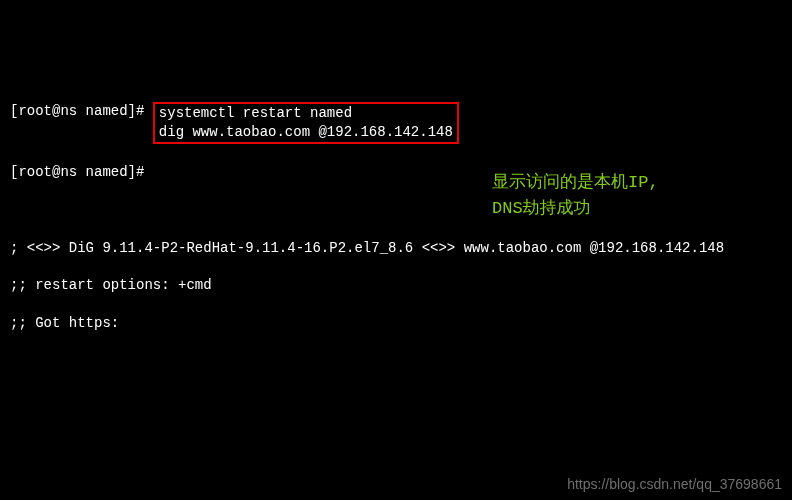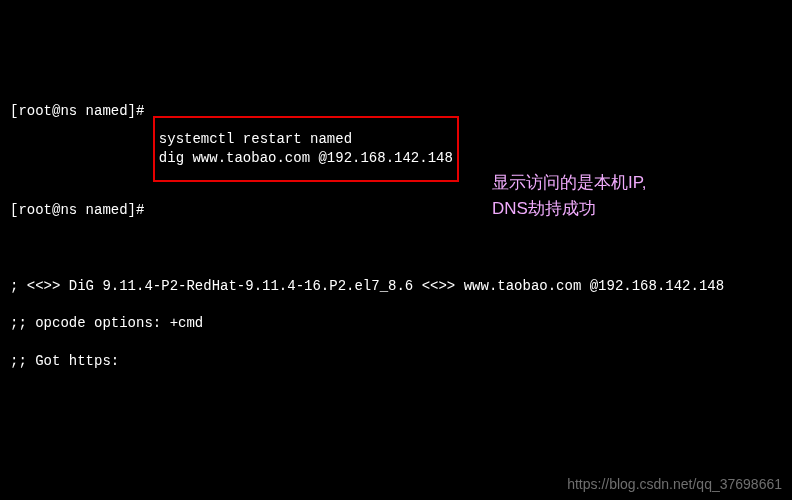--- a/index.html
+++ b/index.html
@@ -12,28 +12,27 @@
     width: 792px;
     height: 500px;
     padding: 8px 10px;
     position: relative;
     white-space: pre;
   }
   .line { display: block; min-height: 1.35em; }
   .prompt-box {
     border: 2px solid #e60000;
     display: inline-block;
-    padding: 12px 4px;
+    padding: 0 4px;
     vertical-align: top;
-    margin-top: 14px;
   }
   .annot {
     position: absolute;
-    color: #f0abfc;
-    font-family: Liberation Sans, sans-serif;
+    color: #84cc16;
+    font-family: Liberation Mono, monospace;
     font-size: 17px;
     line-height: 1.5;
     right: 90px;
     top: 170px;
     white-space: normal;
     width: 210px;
   }
   .watermark {
     position: absolute;
     bottom: 6px;
@@ -47,21 +46,21 @@
 <body>
 
 
 
 <div>
 <span class="line"><span>[root@ns named]#</span> <span class="prompt-box"><span>systemctl restart named</span>
 <span>dig www.taobao.com @192.168.142.148</span></span></span>
 <span class="line"><span>[root@ns named]#</span></span>
 <span class="line"></span>
 <span class="line">; &lt;&lt;&gt;&gt; DiG 9.11.4-P2-RedHat-9.11.4-16.P2.el7_8.6 &lt;&lt;&gt;&gt; www.taobao.com @192.168.142.148</span>
-<span class="line">;; opcode options: +cmd</span>
+<span class="line">;; restart options: +cmd</span>
 <span class="line">;; Got https:</span>
 <span class="line"></span>
 
 
 
 
 
 
 
 

